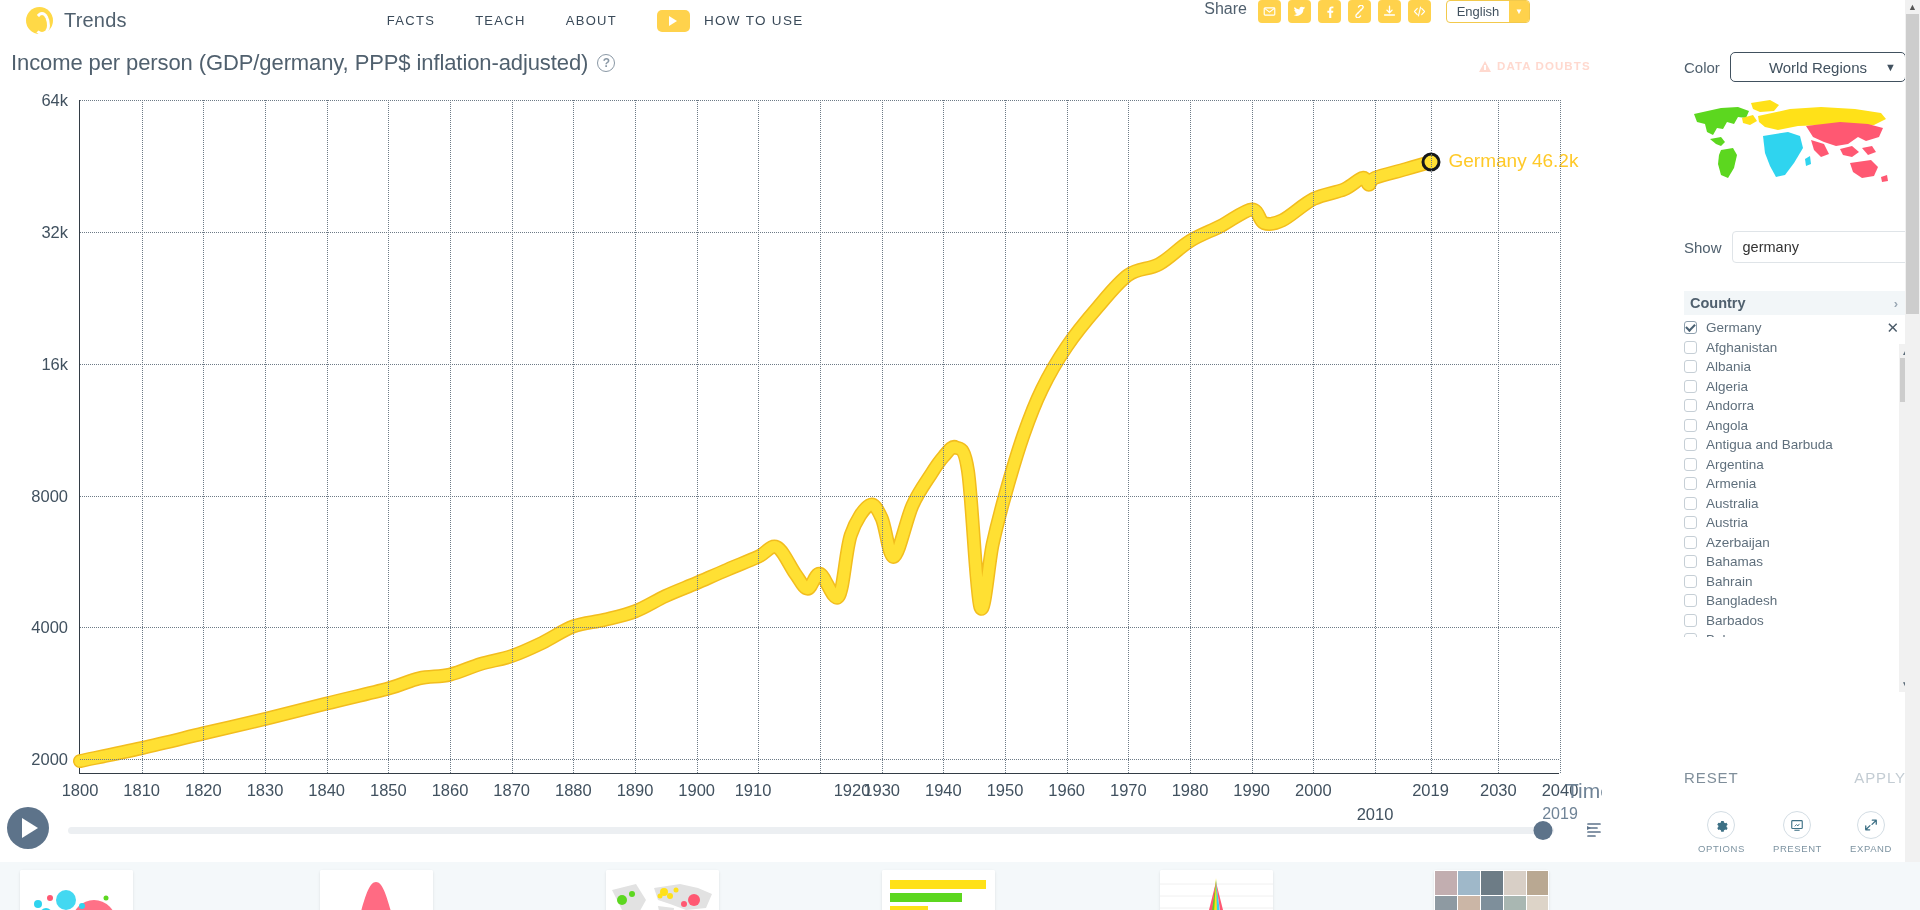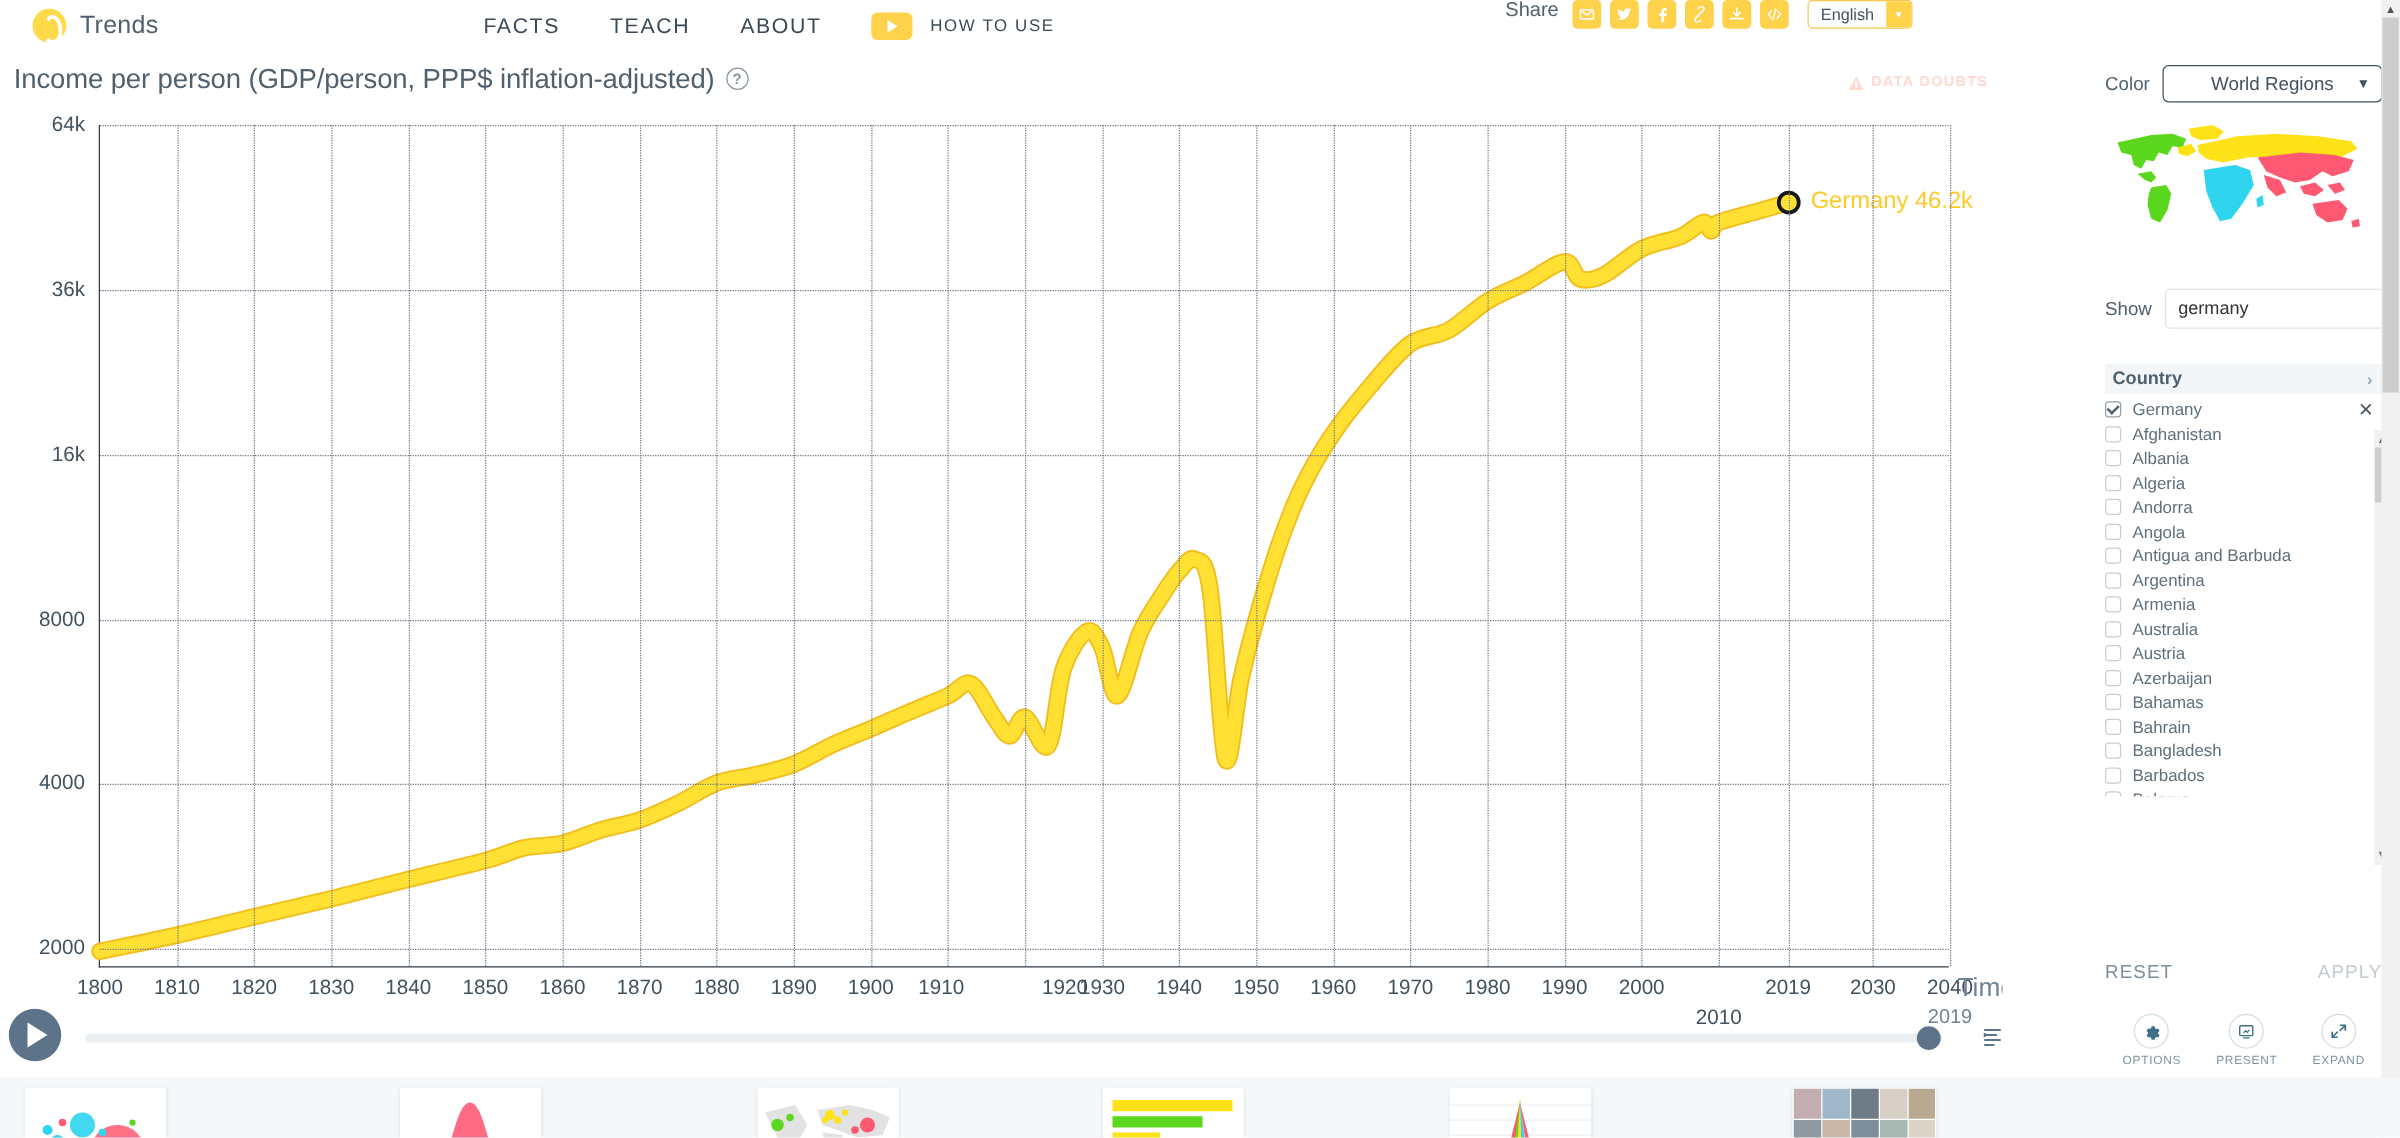--- a/index.html
+++ b/index.html
@@ -25,21 +25,21 @@
   .logo-mark::after {
     content: ""; position: absolute; left: 8px; top: 5px;
     width: 10px; height: 17px; border: 3px solid #fff;
     border-radius: 50% 50% 50% 50%/ 60% 60% 40% 40%;
     border-left-color: transparent;
   }
   .logo-text { margin-left: 11px; font-size: 20px; color: #50606e; letter-spacing: .2px; }
 
   .nav { display: flex; align-items: center; margin-left: 260px; gap: 40px; }
   .nav a {
-    font-size: 17px; letter-spacing: 1.3px; color: #3a4a59;
+    font-size: 13px; letter-spacing: 1.3px; color: #3a4a59;
     text-decoration: none; font-weight: 500;
   }
   .howto { display: flex; align-items: center; gap: 14px; margin-left: 40px; }
   .play-chip {
     width: 33px; height: 22px; border-radius: 5px; background: #ffd24c;
     display: flex; align-items: center; justify-content: center;
   }
   .play-chip .tri {
     width: 0; height: 0; border-left: 8px solid #fff;
     border-top: 5px solid transparent; border-bottom: 5px solid transparent;
@@ -324,21 +324,21 @@
           </svg>
       </div>
       <div class="lang-select">
         <div class="lang-val">English</div>
         <div class="lang-arrow">▼</div>
       </div>
     </div>
   </div>
 
   <div class="chart-title">
-    <span>Income per person (GDP/person, PPP$ inflation-adjusted)</span>
+    <span>Income per person (GDP/germany, PPP$ inflation-adjusted)</span>
     <span class="help-circle">?</span>
   </div>
   <div class="data-doubts">
     <span class="warn-tri"></span>
     <span>DATA DOUBTS</span>
   </div>
 
   <div class="plot" id="plot">
     <svg id="chart-svg" width="1480" height="674" style="position:absolute;left:0;top:0;overflow:visible">
         <path d="M0.0,661.1 C10.3,658.9 41.1,652.7 61.7,648.1 C82.2,643.5 102.8,638.3 123.3,633.4 C143.9,628.6 164.4,624.0 185.0,619.0 C205.6,614.0 226.1,608.6 246.7,603.5 C267.2,598.4 292.9,592.7 308.3,588.5 C323.8,584.3 328.9,580.6 339.2,578.3 C349.4,576.0 359.7,577.0 370.0,574.6 C380.3,572.2 390.6,567.0 400.8,563.9 C411.1,560.8 421.4,559.6 431.7,556.0 C441.9,552.5 452.2,547.6 462.5,542.7 C472.8,537.7 483.1,530.2 493.3,526.4 C503.6,522.6 513.9,522.4 524.2,519.9 C534.4,517.4 544.7,515.4 555.0,511.4 C565.3,507.4 575.6,500.6 585.8,495.9 C596.1,491.1 606.4,487.4 616.7,483.0 C626.9,478.6 637.2,473.9 647.5,469.6 C657.8,465.2 670.1,460.4 678.3,456.7 C686.6,452.9 690.7,444.2 696.8,447.1 C703.0,449.9 710.2,466.9 715.3,473.8 C720.5,480.8 723.6,488.7 727.7,488.7 C731.8,488.7 734.9,472.5 740.0,473.8 C745.1,475.1 753.4,503.1 758.5,496.7 C763.6,490.2 765.7,450.2 770.8,435.0 C776.0,419.8 784.2,408.1 789.3,405.3 C794.5,402.5 797.6,409.6 801.7,418.2 C805.8,426.8 808.9,458.8 814.0,456.7 C819.1,454.5 826.3,419.0 832.5,405.3 C838.7,391.5 845.9,382.2 851.0,374.2 C856.1,366.1 859.2,361.4 863.3,356.9 C867.4,352.5 871.6,345.1 875.7,347.4 C879.8,349.8 883.9,344.4 888.0,371.0 C892.1,397.6 896.2,494.9 900.3,507.1 C904.4,519.2 908.6,462.6 912.7,444.0 C916.8,425.4 919.9,413.7 925.0,395.5 C930.1,377.3 937.3,352.7 943.5,334.9 C949.7,317.2 954.8,303.8 962.0,289.1 C969.2,274.3 977.4,260.2 986.7,246.6 C995.9,233.0 1007.2,219.4 1017.5,207.5 C1027.8,195.5 1038.1,182.2 1048.3,175.0 C1058.6,167.8 1068.9,169.8 1079.2,164.1 C1089.4,158.5 1099.7,147.3 1110.0,141.0 C1120.3,134.6 1130.6,131.2 1140.8,126.0 C1151.1,120.7 1164.5,109.9 1171.7,109.4 C1178.9,109.0 1178.9,121.3 1184.0,123.1 C1189.1,124.9 1194.3,124.3 1202.5,120.3 C1210.7,116.3 1223.1,104.3 1233.3,99.1 C1243.6,94.0 1255.9,92.9 1264.2,89.4 C1272.4,85.8 1278.6,78.6 1282.7,77.9 C1286.8,77.1 1286.8,84.7 1288.8,84.7 C1290.9,84.7 1288.8,80.5 1295.0,77.9 C1301.2,75.3 1316.6,71.8 1325.8,69.1 C1335.1,66.5 1346.4,63.2 1350.5,62.0" fill="none" stroke="#f2bd1e" stroke-width="14" stroke-linecap="round" stroke-linejoin="round"></path>
@@ -348,21 +348,21 @@
     <div class="series-label" id="series-label" style="left: 1368.5px; top: 49.9858px;">Germany 46.2k</div>
   <div class="grid-h" style="top: 659.172px;"></div>
       <div class="ytick" style="top: 659.172px;">2000</div>
       <div class="grid-h" style="top: 527.338px;"></div>
       <div class="ytick" style="top: 527.338px;">4000</div>
       <div class="grid-h" style="top: 395.503px;"></div>
       <div class="ytick" style="top: 395.503px;">8000</div>
       <div class="grid-h" style="top: 263.669px;"></div>
       <div class="ytick" style="top: 263.669px;">16k</div>
       <div class="grid-h" style="top: 131.834px;"></div>
-      <div class="ytick" style="top: 131.834px;">36k</div>
+      <div class="ytick" style="top: 131.834px;">32k</div>
       <div class="grid-h" style="top: 0px;"></div>
       <div class="ytick" style="top: 0px;">64k</div>
       <div class="xtick" style="left: 0px;">1800</div>
       <div class="grid-v" style="left: 61.6667px;"></div>
       <div class="xtick" style="left: 61.6667px;">1810</div>
       <div class="grid-v" style="left: 123.333px;"></div>
       <div class="xtick" style="left: 123.333px;">1820</div>
       <div class="grid-v" style="left: 185px;"></div>
       <div class="xtick" style="left: 185px;">1830</div>
       <div class="grid-v" style="left: 246.667px;"></div>

